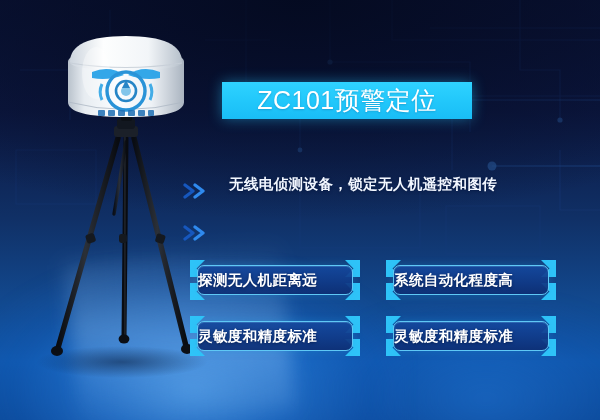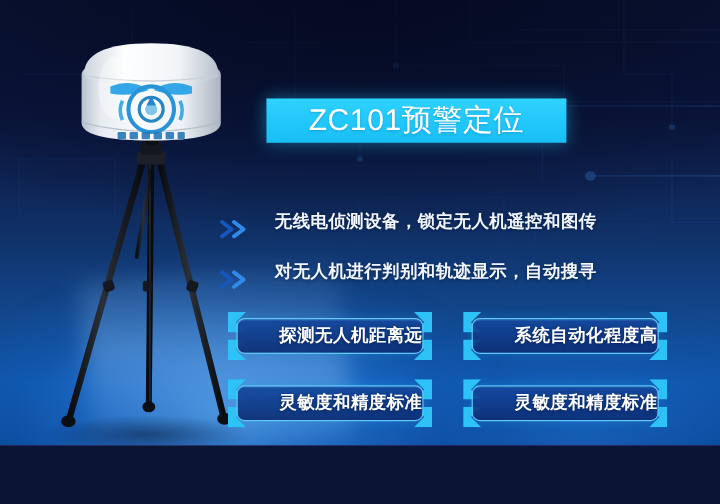--- a/index.html
+++ b/index.html
@@ -10,23 +10,23 @@
   body {
     width: 600px;
     height: 420px;
     overflow: hidden;
     font-family: "Liberation Sans", "DejaVu Sans", sans-serif;
   }
 
   #poster {
     position: relative;
     width: 600px;
-    height: 371px;
+    height: 420px;
     overflow: hidden;
-    background: #8b5cf6;
+    background: #0f766e;
   }
 
   
   .bg-base {
     position: absolute;
     inset: 0;
     background:
       linear-gradient(180deg,
         #0a1132 0%,
         #0c1740 26%,
@@ -173,21 +173,21 @@
     right: 7px;
     bottom: 5px;
     border: 1px solid #5fc8f5;
     border-radius: 7px;
     background: linear-gradient(180deg,
       rgba(20,72,158,0.92) 0%,
       rgba(16,58,136,0.92) 55%,
       rgba(13,46,116,0.92) 100%);
     display: flex;
     align-items: center;
-    justify-content: flex-end;
+    justify-content: flex-start;
     box-shadow: inset 0 1px 0 rgba(140,215,255,0.22),
                 0 0 9px rgba(35,160,230,0.28);
   }
   .feature-label {
     color: #ffffff;
     font-size: 14.5px;
     font-weight: 700;
     letter-spacing: 0.4px;
     white-space: nowrap;
     line-height: 1;
@@ -359,21 +359,20 @@
       <span class="bullet-text">无线电侦测设备，锁定无人机遥控和图传</span>
     </div>
 
     <div class="bullet-row">
       <span class="chev">
         <svg width="26" height="16" viewBox="0 0 26 16">
           <path d="M2 2 L10 8 L2 14" fill="none" stroke="#1657bd" stroke-width="3.2" stroke-linecap="round" stroke-linejoin="round"></path>
           <path d="M12 2 L20 8 L12 14" fill="none" stroke="#2f8aee" stroke-width="3.2" stroke-linecap="round" stroke-linejoin="round"></path>
         </svg>
       </span>
-      <span class="bullet-text">对无人机进行判别和轨迹显示，自动搜寻</span>
     </div>
 
   </div>
 
   <div class="features">
 
     <div class="feature">
       <span class="corner tl">
         <svg width="16" height="17" viewBox="0 0 16 17">
             <path d="M0 0 H15 L6.5 8.5 L15 17 H0 Z" fill="#2fc4f8"></path>

